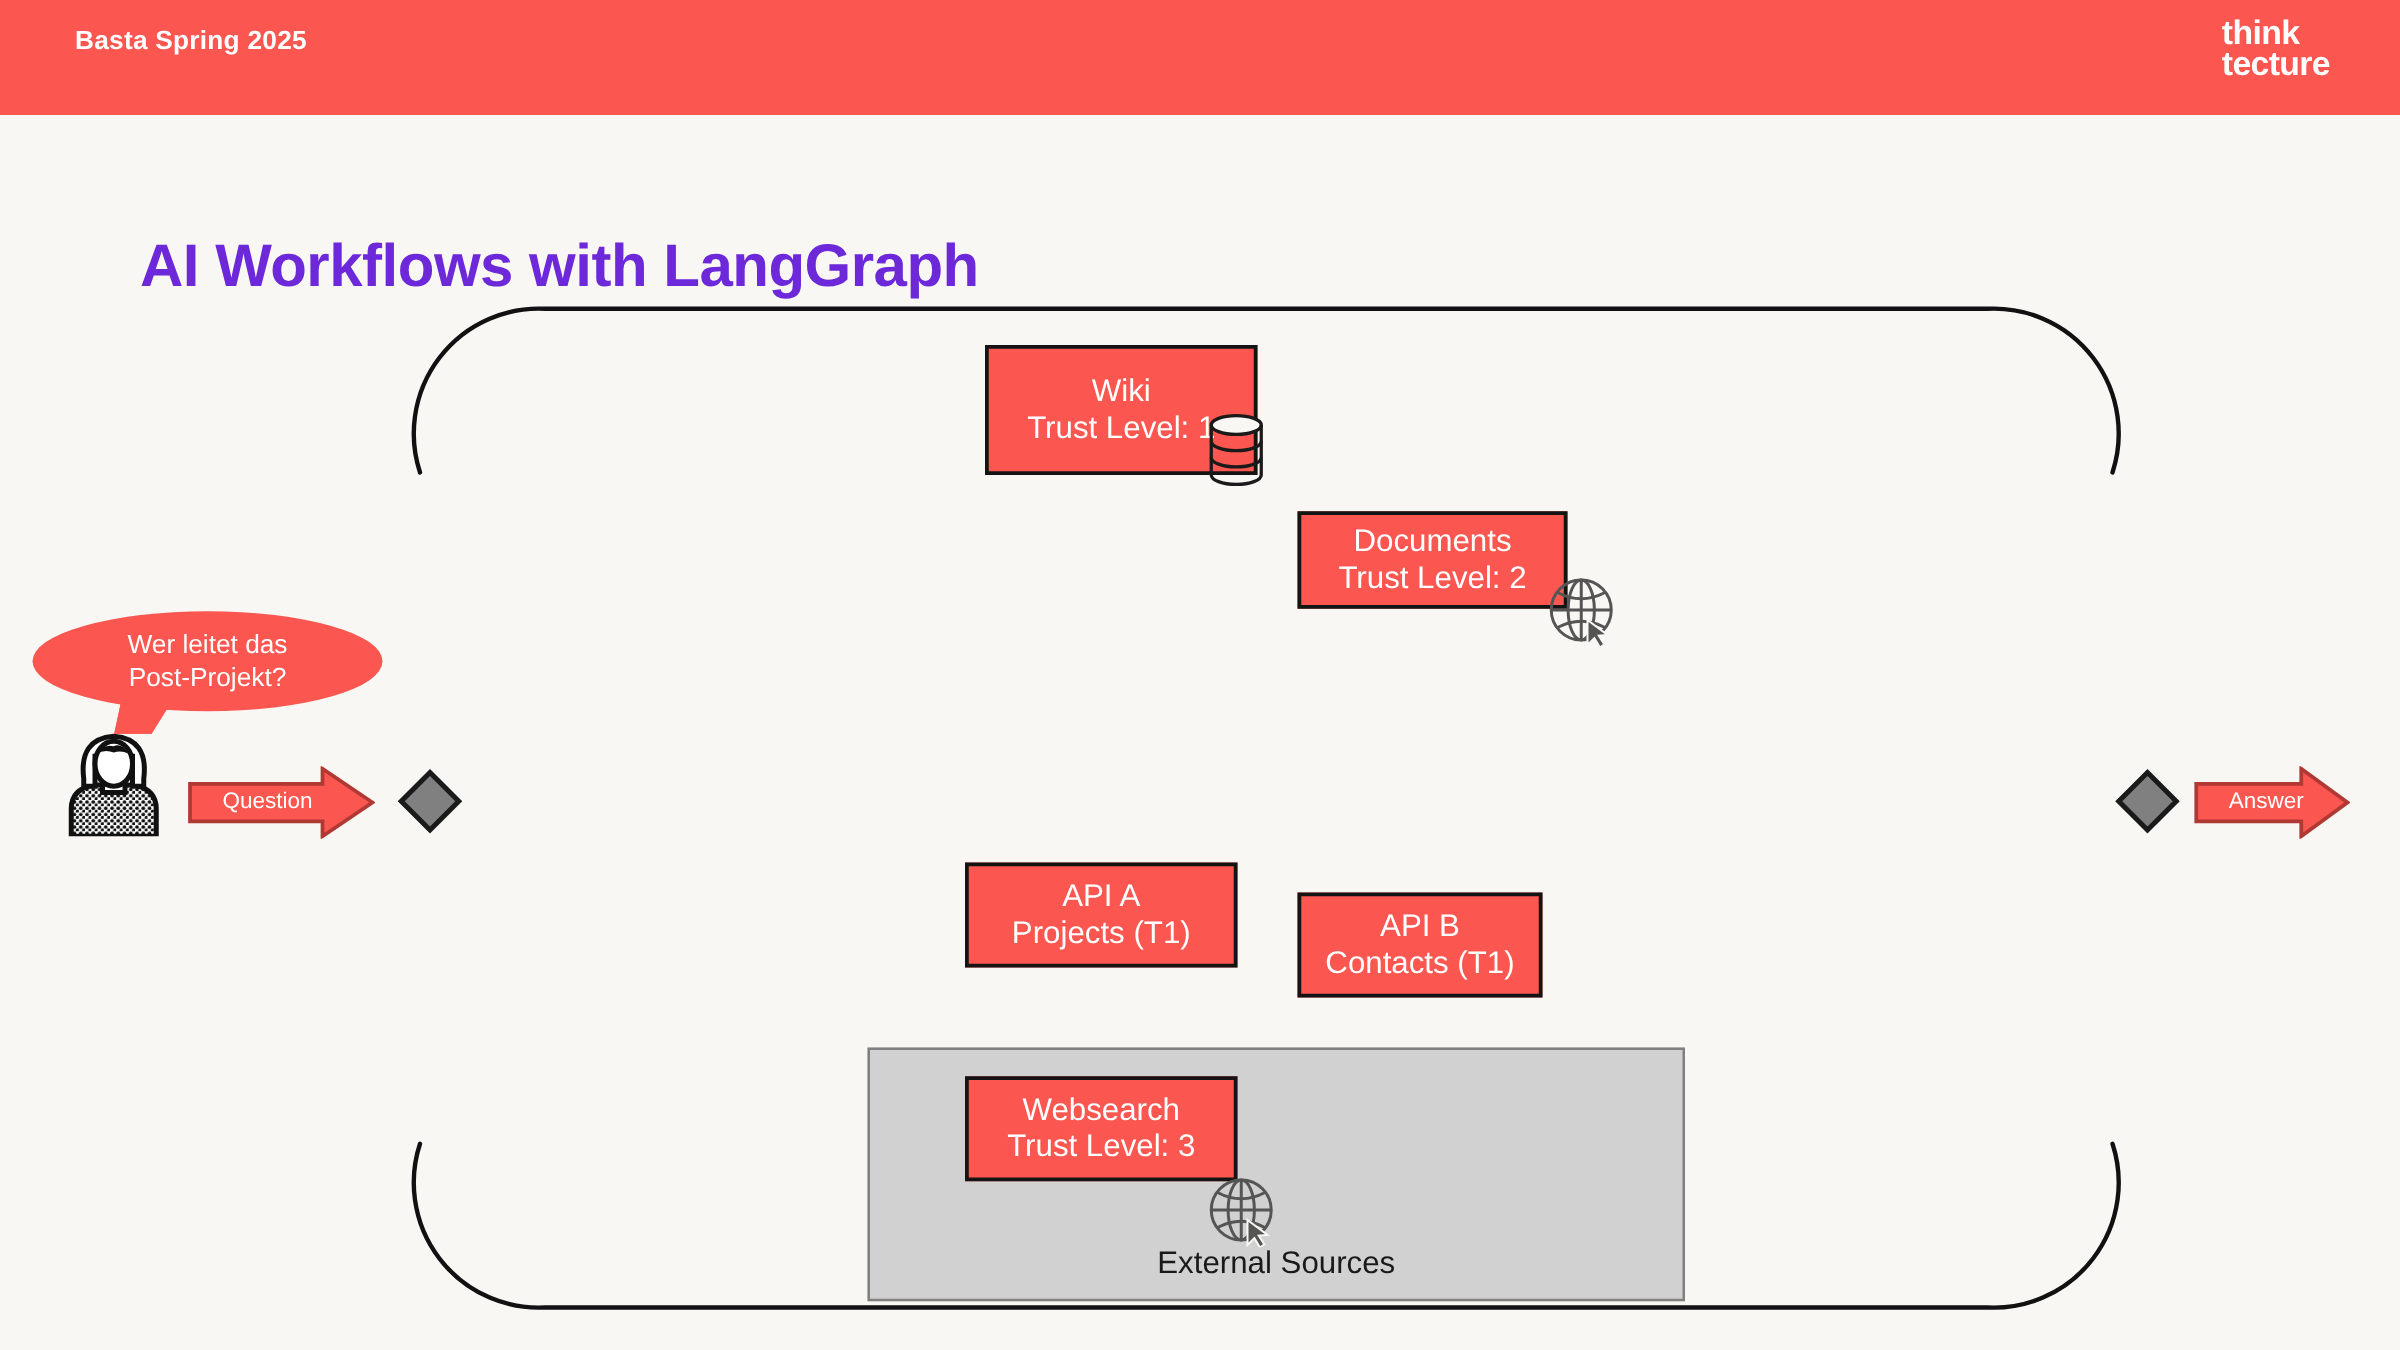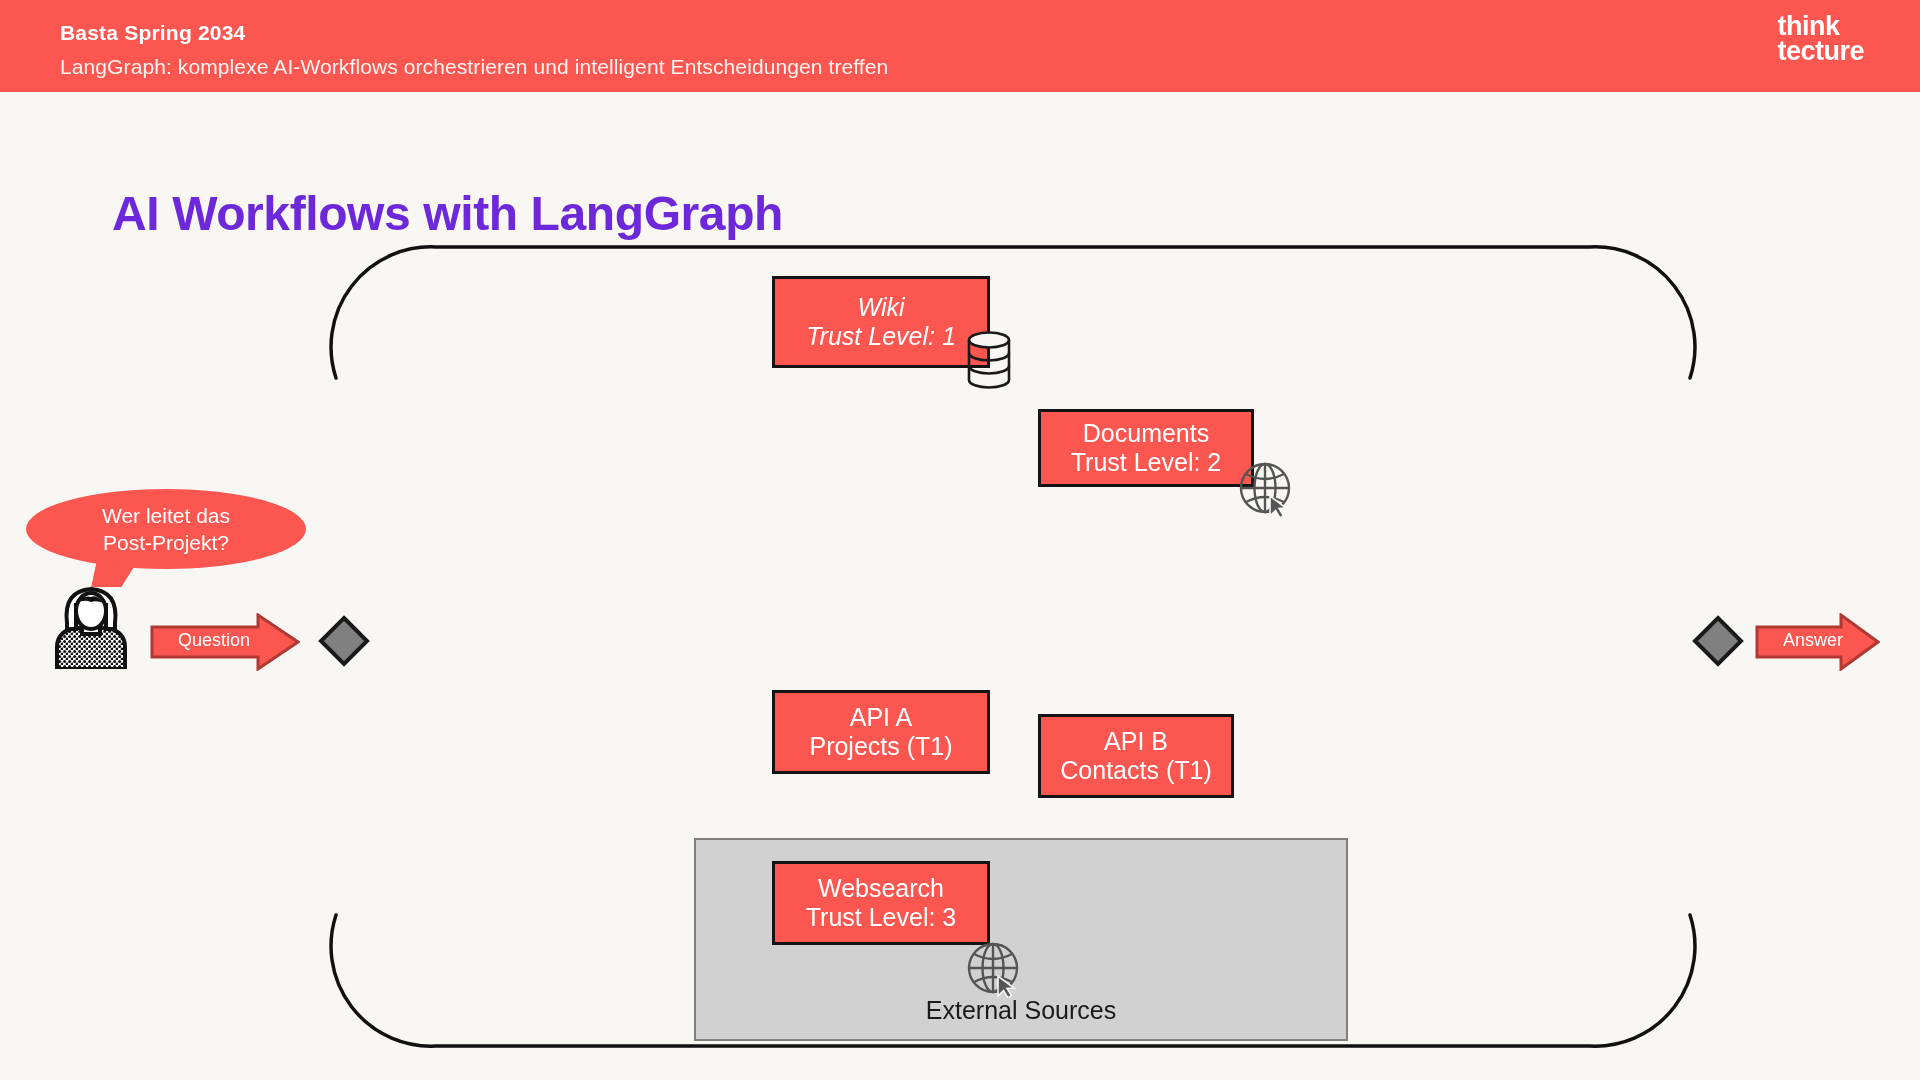--- a/index.html
+++ b/index.html
@@ -73,21 +73,21 @@
     border:3px solid #141414;
     color:#FFFFFF;
     display:flex; flex-direction:column;
     align-items:center; justify-content:center;
     line-height:1.16;
     z-index:6;
   }
   .node .n-title { font-size:25px; }
   .node .n-sub   { font-size:25px; }
 
-  #node-wiki      { left:772px; top:276px;  width:218px; height:92px;font-style:italic; }
+  #node-wiki      { left:788px; top:276px;  width:218px; height:104px; }
   #node-documents { left:1038px; top:409px; width:216px; height:78px; }
   #node-api-a     { left:772px; top:690px;  width:218px; height:84px; }
   #node-api-b     { left:1038px; top:690px; width:196px; height:84px;margin-top:24px; }
   #node-websearch { left:772px; top:861px;  width:218px; height:84px; }
 
   
   .attached-icon { position:absolute; z-index:7; }
   #icon-db       { left:966px;  top:330px; }
   #icon-globe-1  { left:1237px; top:460px; }
   #icon-globe-2  { left:965px;  top:940px; }
@@ -134,22 +134,21 @@
   .diamond { position:absolute; z-index:5; }
   #diamond-left  { left:318px;  top:615px; }
   #diamond-right { left=0; left:1692px; top:615px; }
 </style>
 </head>
 <body>
 
 <div id="slide">
 
   <div id="header">
-    <div id="header-event">Basta Spring 2034</div>
-    <div id="header-subtitle">LangGraph: komplexe AI-Workflows orchestrieren und intelligent Entscheidungen treffen</div>
+    <div id="header-event">Basta Spring 2025</div>
     <div id="logo">
       <span class="l1">think</span>
       <span class="l2">tecture</span>
     </div>
   </div>
 
   <div id="slide-title">AI Workflows with LangGraph</div>
 
   <svg id="outline-svg" viewBox="0 0 1920 1080" xmlns="http://www.w3.org/2000/svg">
 

